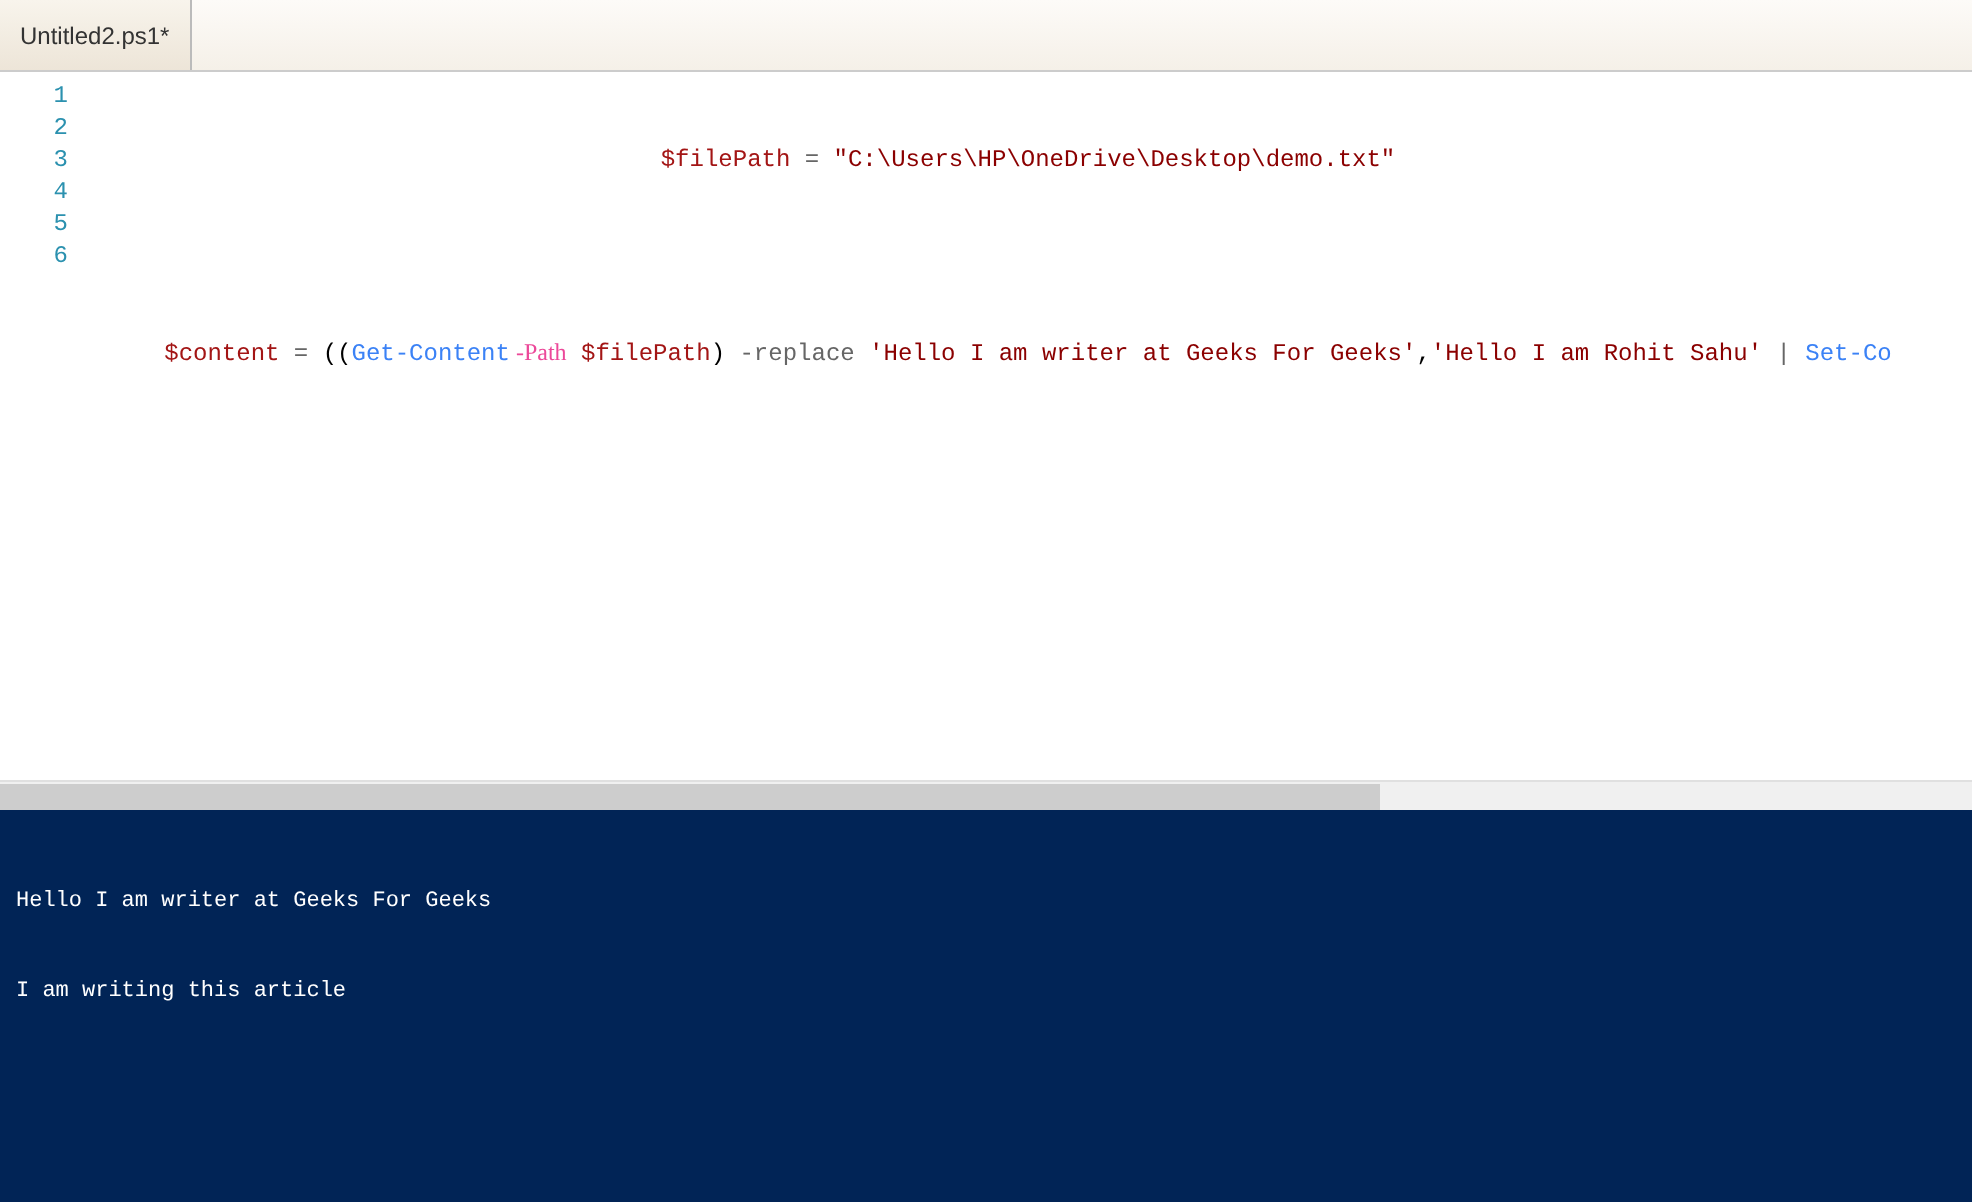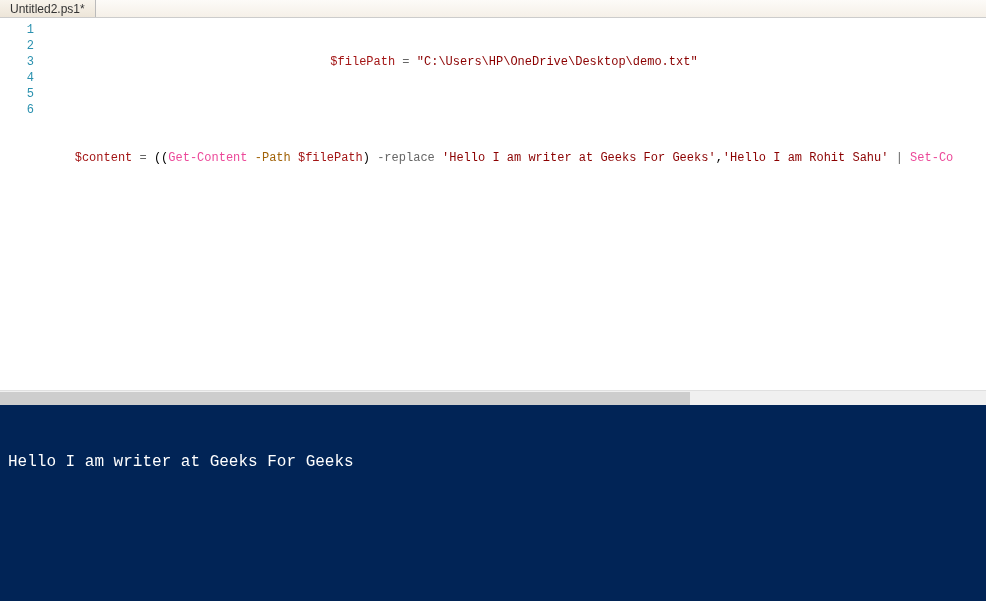--- a/index.html
+++ b/index.html
@@ -10,21 +10,21 @@
       width: 986px;
       height: 601px;
       display: flex;
       flex-direction: column;
       overflow: hidden;
     }
     .tab-bar {
       display: flex;
       background: linear-gradient(to bottom, #fdfbf8, #f5f0e8);
       border-bottom: 1px solid #cccccc;
-      height: 18px;
+      height: 36px;
       align-items: stretch;
     }
     .tab {
       padding: 2px 10px;
       border-right: 1px solid #bbb;
       font-family: 'Segoe UI', Tahoma, sans-serif;
       font-size: 12px;
       color: #333;
       display: flex;
       align-items: center;
@@ -68,44 +68,44 @@
       line-height: 16px;
       white-space: pre;
       color: #000000;
       overflow: hidden;
       text-align: center;
     }
     .code-line { height: 16px; }
     .tok-var { color: #a31515; }
     .tok-op { color: #666666; }
     .tok-str { color: #8b0000; }
-    .tok-cmd { color: #ec4899; }
-    .tok-param { color: #a16207; }
+    .tok-cmd { color: #3b82f6; }
+    .tok-param { color: #ec4899; font-family: Liberation Serif, serif; }
     .tok-paren { color: #000000; }
     .tok-pipe { color: #666666; }
     .hscroll {
       height: 15px;
       background: #f0f0f0;
       border-top: 1px solid #e0e0e0;
       position: relative;
     }
     .hscroll-thumb {
       position: absolute;
       left: 0;
       top: 1px;
       height: 13px;
       width: 70%;
       background: #cdcdcd;
       border-radius: 0;
     }
     .console-pane {
       background: #012456;
       color: #ffffff;
-      padding: 20px 8px;
-      font-size: 16px;
+      padding: 9px 8px;
+      font-size: 11px;
       line-height: 15px;
       white-space: pre;
       height: 196px;
       overflow: hidden;
     }
     .console-line { height: 15px; }
     .console-blank { height: 15px; }
   </style>
 </head>
 <body>
@@ -132,20 +132,21 @@
     <div class="code-line"></div>
   </div>
 </div>
 
 <div class="hscroll">
   <div class="hscroll-thumb"></div>
 </div>
 
 <div class="console-pane">
   <div class="console-line">Hello I am writer at Geeks For Geeks</div>
+  <div class="console-line">I am writing this article</div>
   <div class="console-blank"></div>
   
   
   
   
   
   
   
   
   

